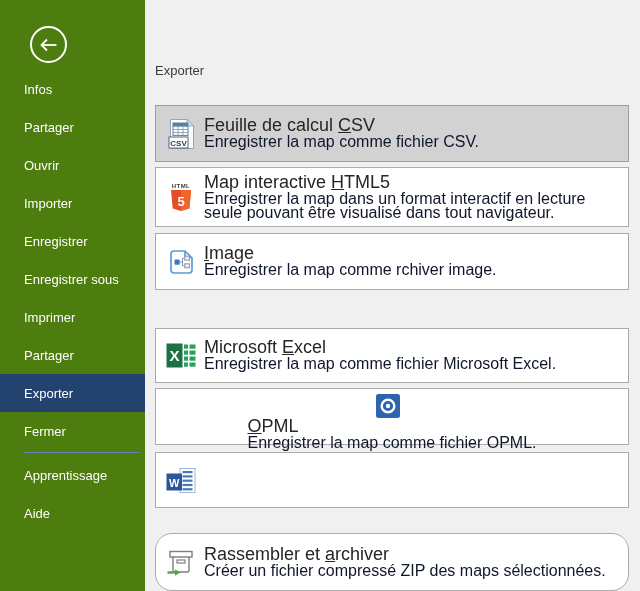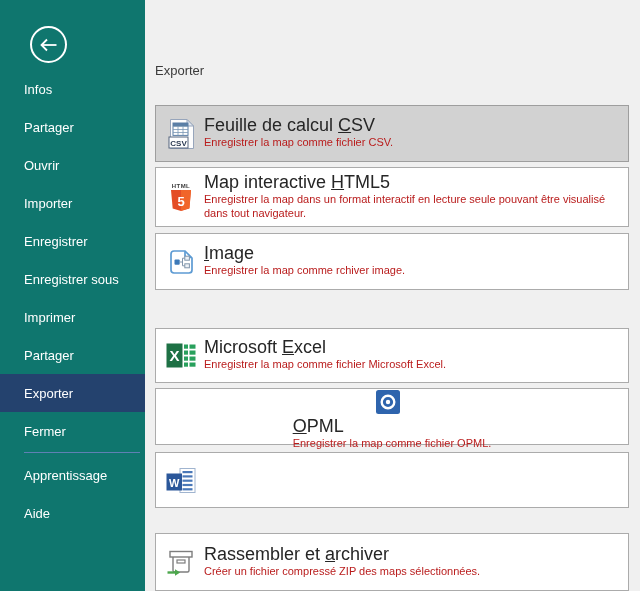--- a/index.html
+++ b/index.html
@@ -7,21 +7,21 @@
   body {
     font-family:"Liberation Sans", sans-serif;
     background:#F0F0F0;
     position:relative;
     overflow:hidden;
   }
 
   
   .sidebar {
     position:absolute; left:0; top:0; width:156px; height:591px;
-    background:#0f766e;
+    background:#4d7c0f;
   }
   .back-btn {
     position:absolute; left:30px; top:26px; width:37px; height:37px;
     border:2px solid #FFFFFF; border-radius:50%;
     display:flex; align-items:center; justify-content:center;
     cursor:pointer;
   }
   .nav { position:absolute; top:70px; left:0; width:145px; }
   .nav-item {
     height:38px; display:flex; align-items:center;
@@ -48,29 +48,29 @@
     display:flex; align-items:center; padding:0 10px;
     cursor:pointer;
   }
   .item.selected { background:#D2D2D2; border-color:#9E9E9E; }
   .item-csv    { height:57px; margin-bottom:5px; }
   .item-html5  { height:60px; margin-bottom:6px; }
   .item-image  { height:57px; margin-bottom:38px; }
   .item-excel  { height:55px; margin-bottom:5px; }
   .item-opml   { height:57px; margin-bottom:7px;flex-direction:column; }
   .item-word   { height:56px; margin-bottom:25px; }
-  .item-archive{ height:58px; }
+  .item-archive{ height:58px;border-radius:17px; }
   .item-icon {
     width:30px; flex:0 0 30px; margin-right:8px;
-    display:flex; align-items:flex-start; justify-content:center;
+    display:flex; align-items:flex-end; justify-content:center;
   }
   .item-text { flex:1; min-width:0; }
   .item-title { font-size:18px; color:#262626; line-height:15px; }
   .item-title .accel { text-decoration:underline; }
-  .item-desc { font-size:11px; color:#b91c1c; line-height:14px; margin-top:2px; }
+  .item-desc { font-size:16px; color:#0f172a; line-height:14px; margin-top:2px; }
   svg text { font-family:"Liberation Sans", sans-serif; }
 </style>
 </head>
 <body>
 
 <div class="sidebar">
   <div class="back-btn">
     <span style="display:flex;">
       <svg width="20" height="14" viewBox="0 0 20 14">
         <path d="M8 1.5 L2.5 7 L8 12.5" stroke="#FFFFFF" stroke-width="1.8" fill="none"></path>

